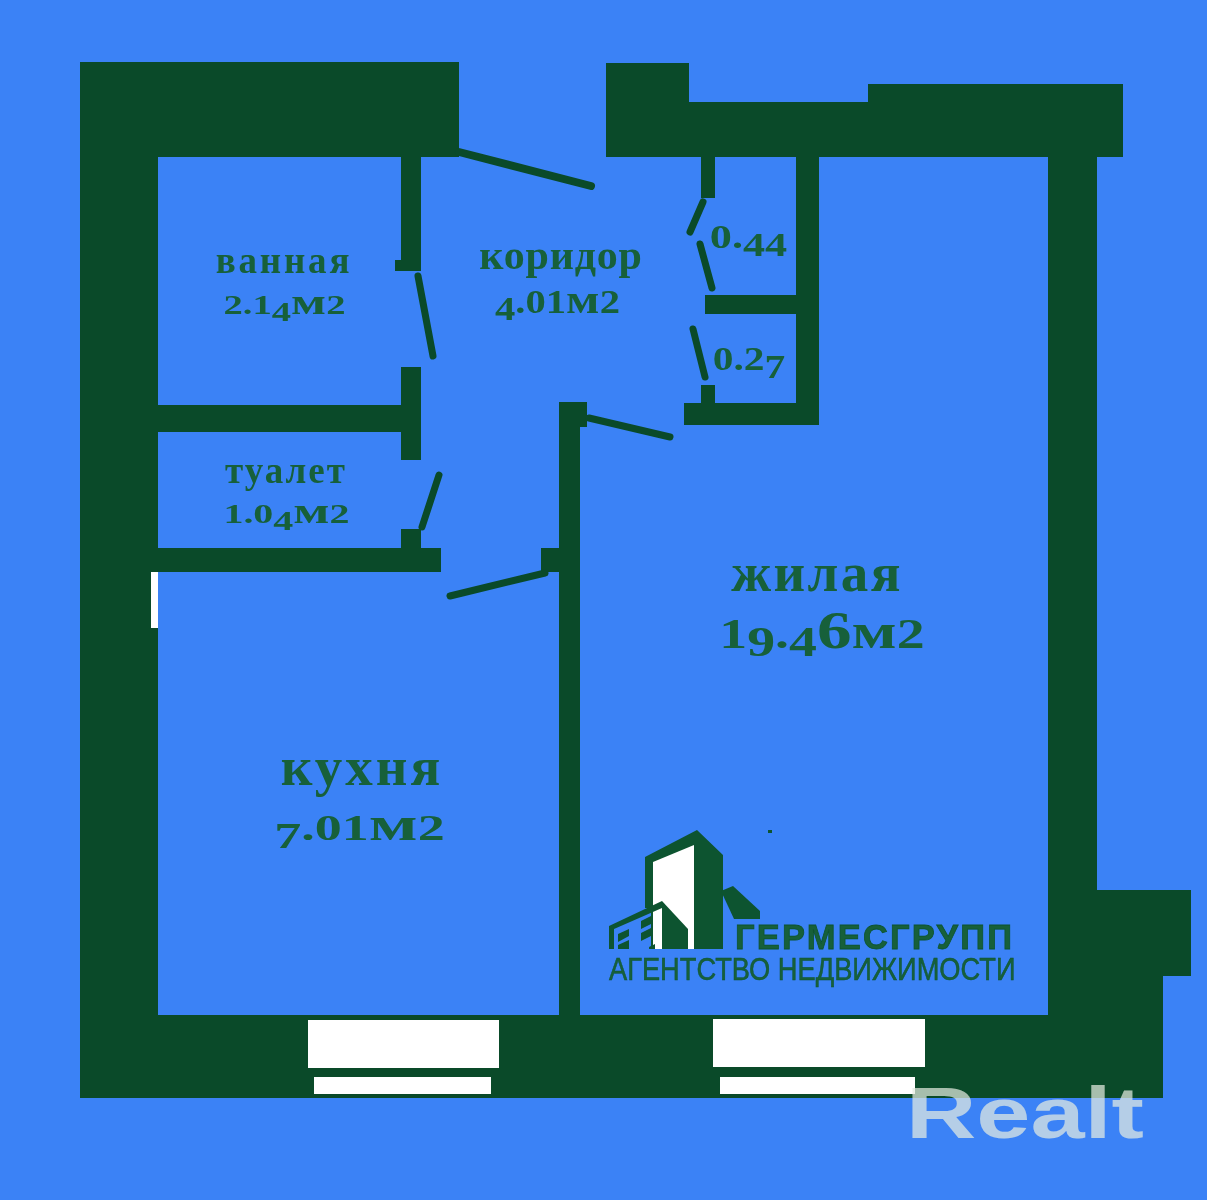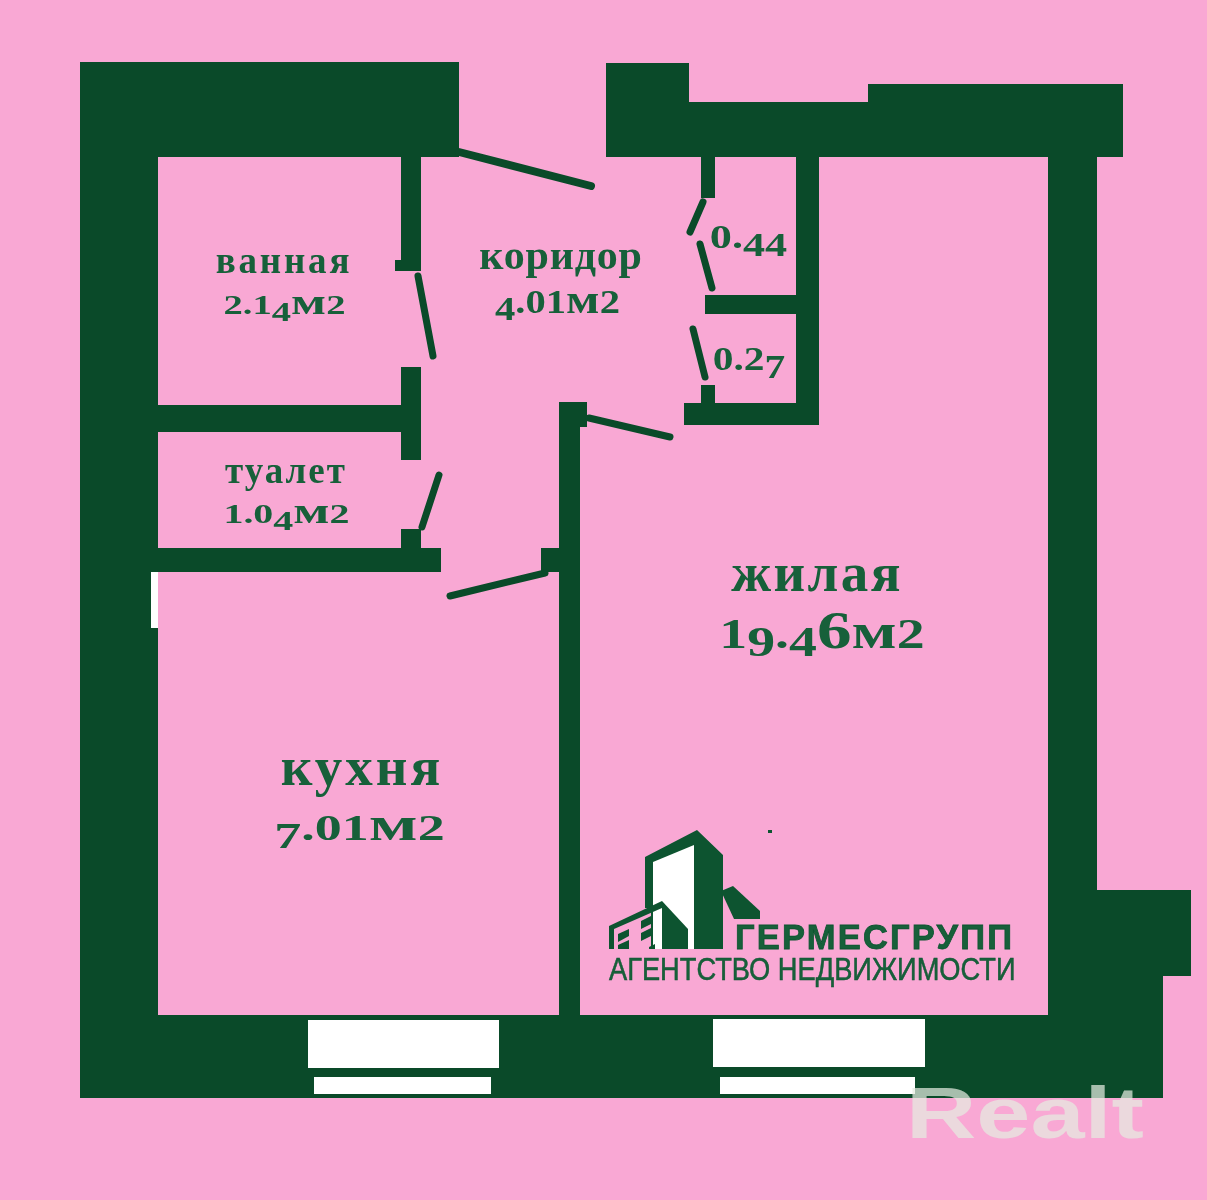--- a/index.html
+++ b/index.html
@@ -1,16 +1,16 @@
 <!DOCTYPE html>
 <html><head>
 <meta charset="utf-8">
 <style>
   html,body{margin:0;padding:0;background:#ffffff;}
-  .wrap{position:relative;width:1207px;height:1200px;background:#f9a8d4;overflow:hidden;}
+  .wrap{position:relative;width:1207px;height:1200px;background:#3b82f6;overflow:hidden;}
   svg{display:block;}
   text{font-family:"Liberation Serif",serif;font-weight:bold;fill:#17603a;}
   .sans{font-family:"Liberation Sans",sans-serif !important;}
   .norm{font-weight:normal !important;}
   .wm{fill:rgba(229,236,225,0.72) !important;}
 </style>
 </head>
 <body>
 <div class="wrap">
 <svg width="1207" height="1200" viewBox="0 0 1207 1200" xmlns="http://www.w3.org/2000/svg">

